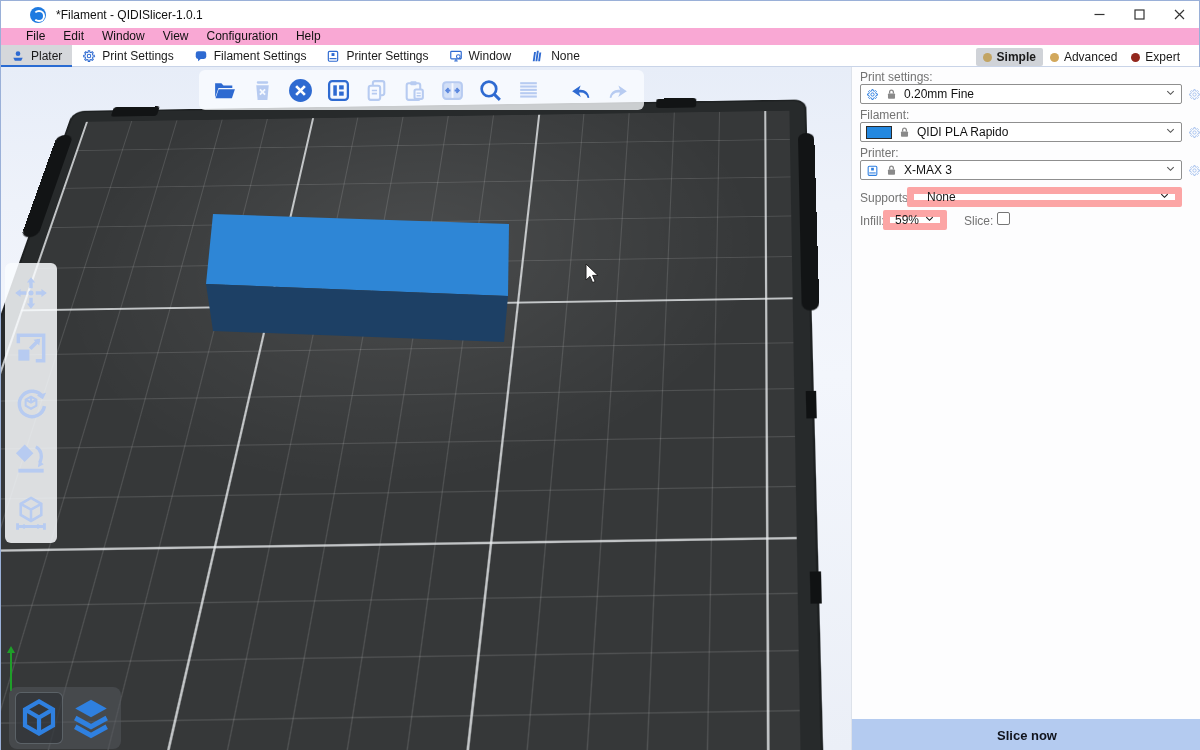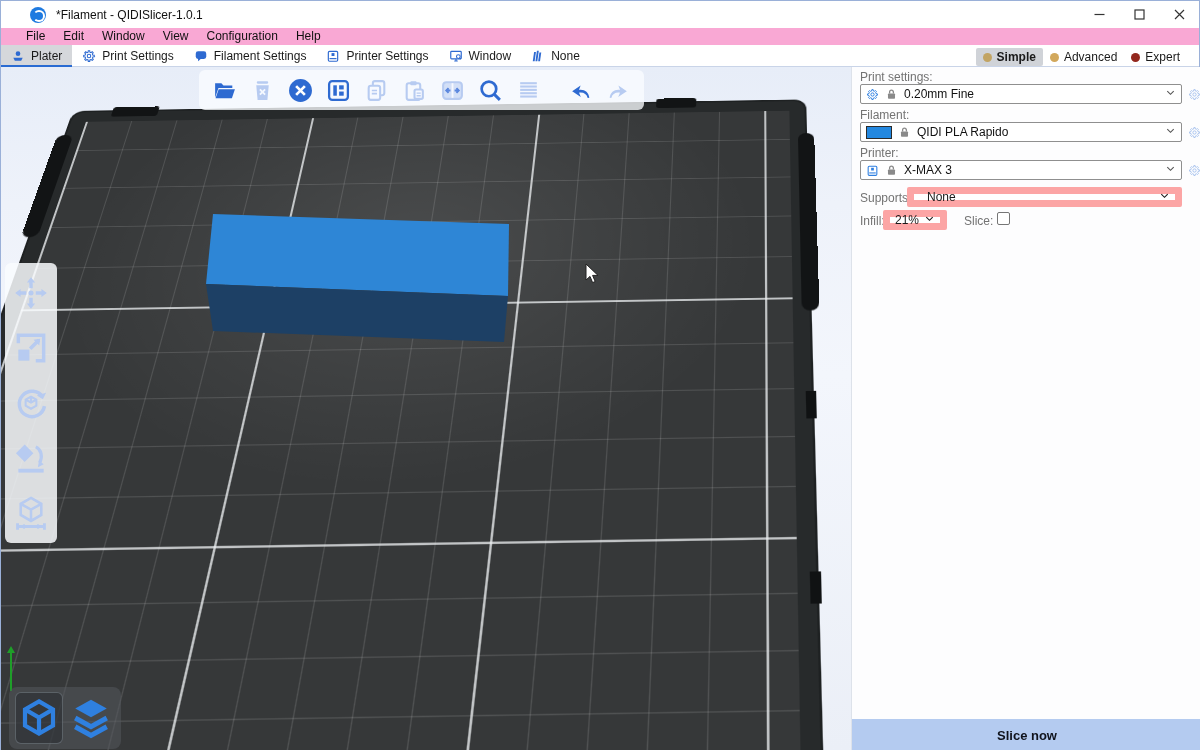--- a/index.html
+++ b/index.html
@@ -452,21 +452,21 @@
       <div class="rp-label" style="top:124px">Supports:</div>
       <div class="combo-sm" style="left:55px; top:120px; width:275px;">
         <span class="val" style="padding-left:8px">None</span>
         <span class="chev" style="margin-left:auto"><svg viewBox="0 0 24 24" width="11" height="11">
               <use href="#i-chev"></use>
             </svg></span>
       </div>
 
       <div class="rp-label" style="top:147px">Infill:</div>
       <div class="combo-sm" style="left:31px; top:143px; width:64px;">
-        <span class="val">21%</span>
+        <span class="val">59%</span>
         <span class="chev" style="margin-left:auto"><svg viewBox="0 0 24 24" width="11" height="11">
               <use href="#i-chev"></use>
             </svg></span>
       </div>
       <div class="rp-label" style="left:112px; top:147px">Slice:</div>
       <div class="checkbox" style="left:145px; top:145px"></div>
 
       <button class="slice-btn">Slice now</button>
     </div>
   </div>

